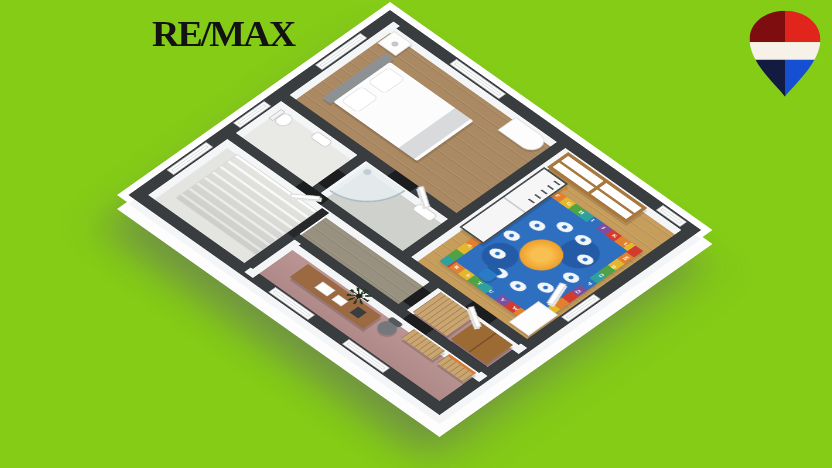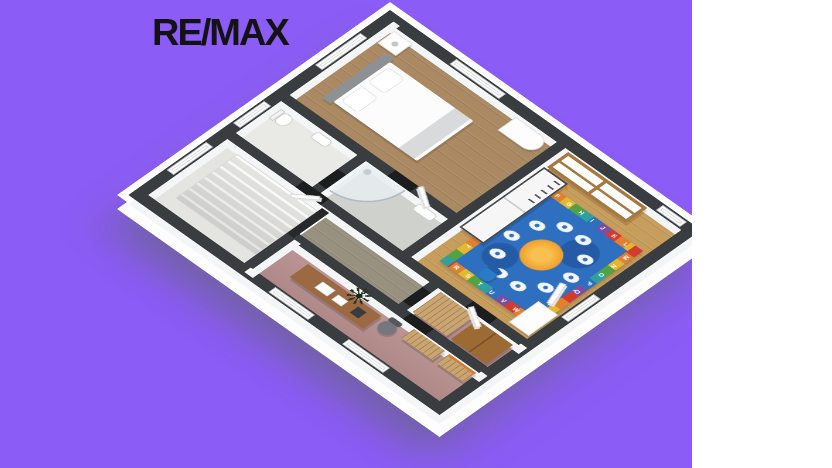--- a/index.html
+++ b/index.html
@@ -1,17 +1,17 @@
 <!DOCTYPE html>
 <html><head>
 <meta charset="utf-8">
 <style>
   html,body{margin:0;padding:0;background:#fff;}
-  #stage{position:relative;width:692px;height:468px;background:#8b5cf6;overflow:hidden;
-         font-family:Liberation Sans, sans-serif;}
+  #stage{position:relative;width:832px;height:468px;background:#84cc16;overflow:hidden;
+         font-family:Liberation Serif, serif;}
 
   
   #logo{position:absolute;left:152px;top:12px;font-weight:800;font-size:38px;
         letter-spacing:-2px;color:#131313;transform:scaleY(.95);}
   #balloon{position:absolute;left:744px;top:8px;}
 
   
   #plan{position:absolute;left:390px;top:10px;width:440px;height:370px;
         transform-origin:0 0;transform:rotateX(45deg) rotateZ(45deg);}
   #plan *{position:absolute;box-sizing:border-box;}

